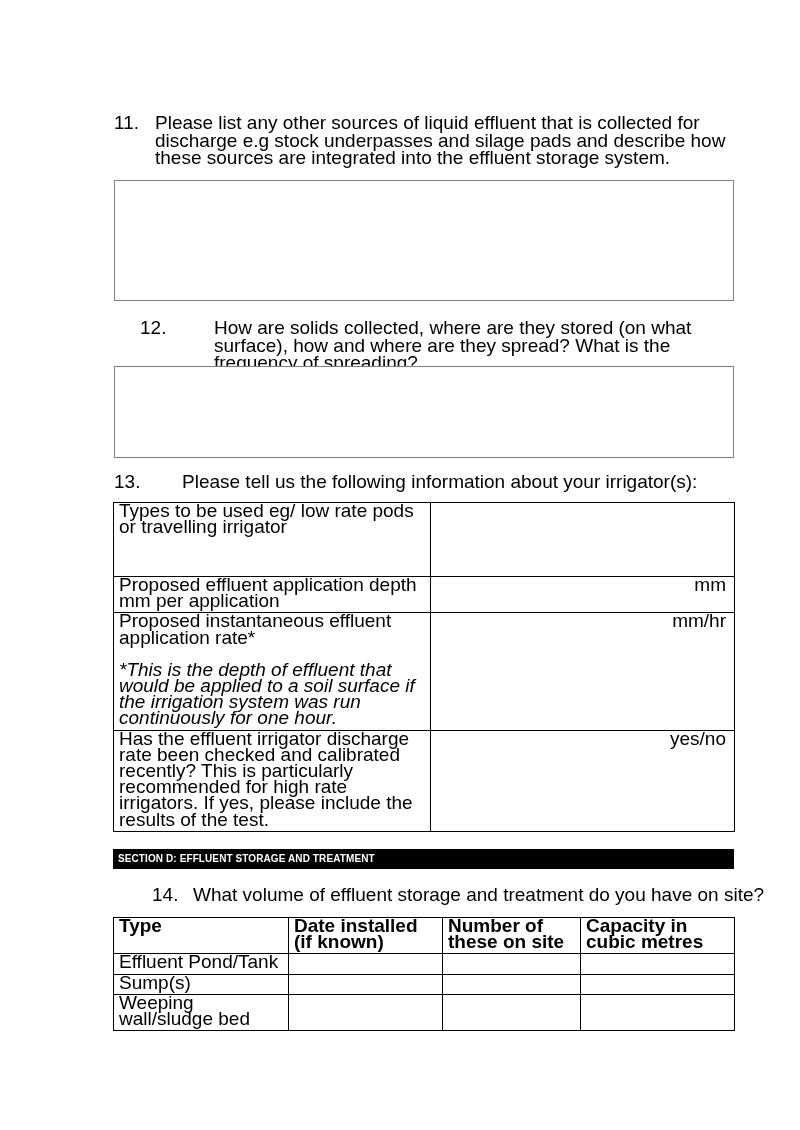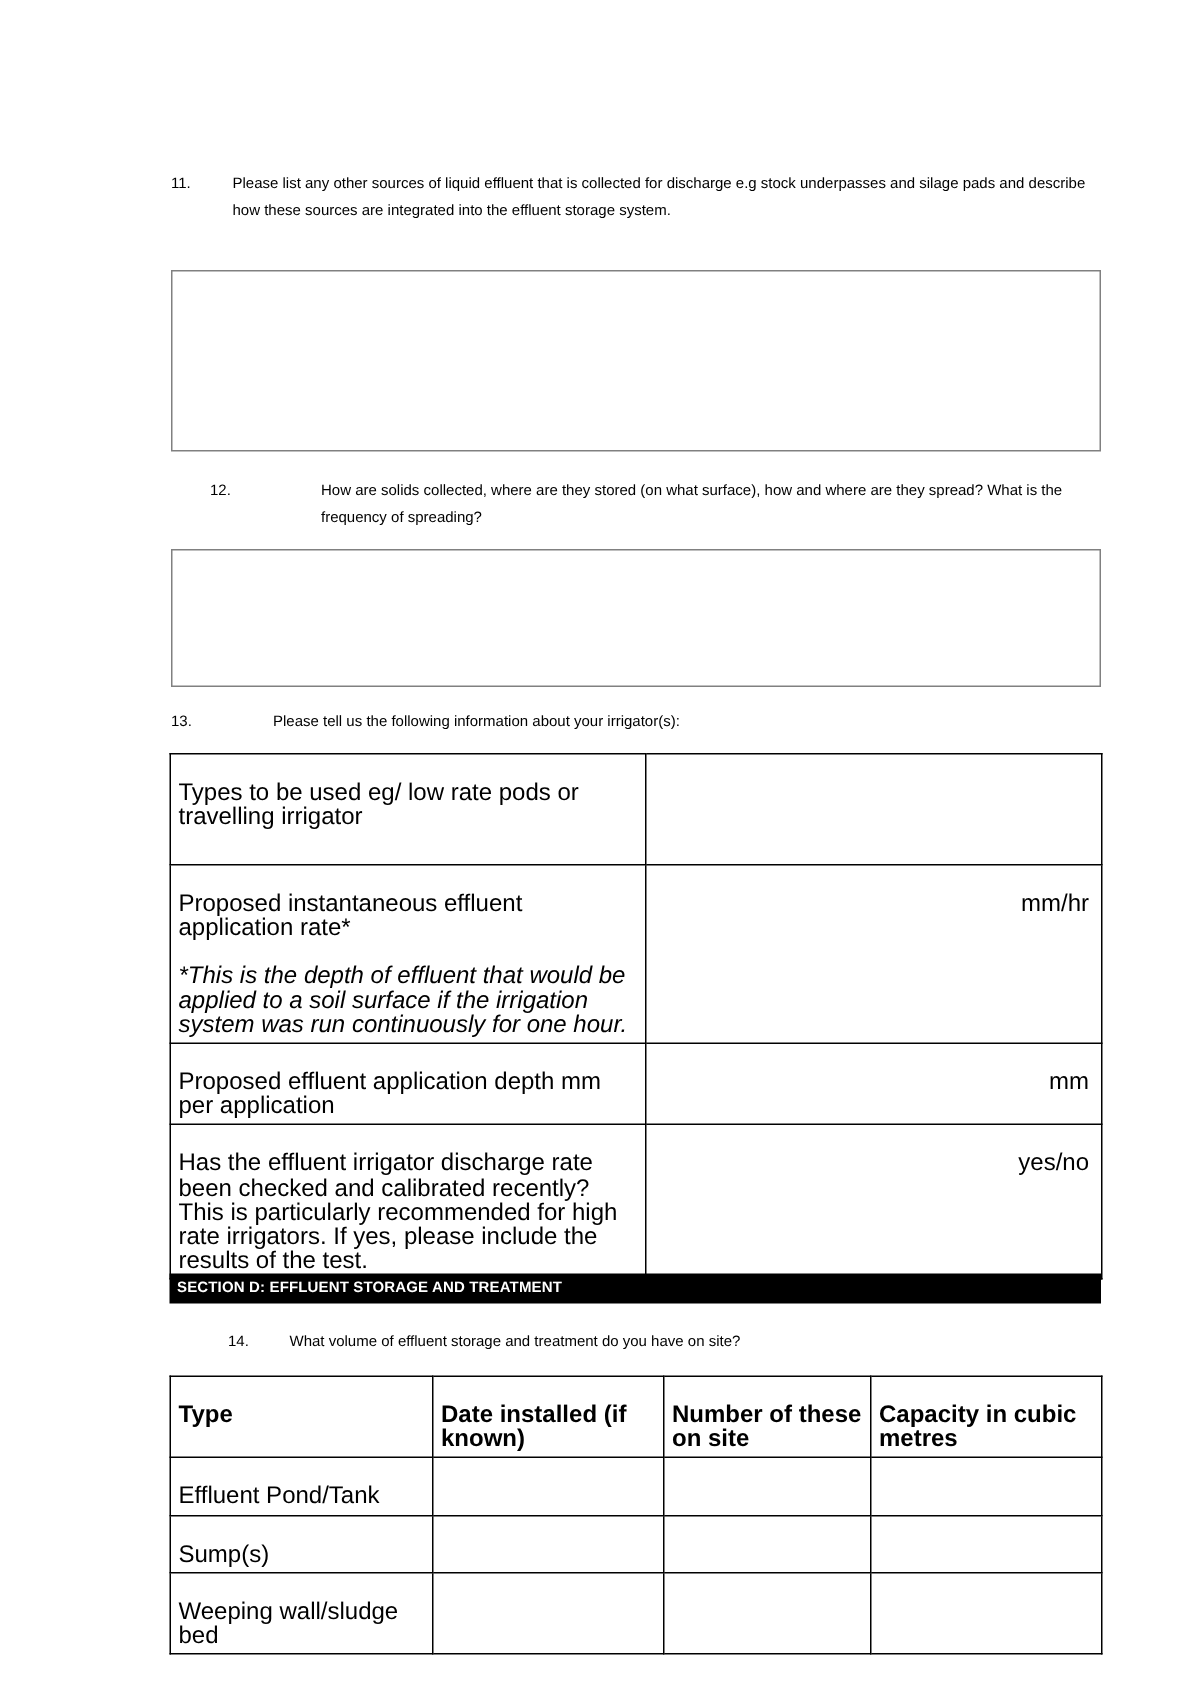--- a/index.html
+++ b/index.html
@@ -21,21 +21,21 @@
     width: 800px;
     height: 1130px;
     background: #ffffff;
     overflow: hidden;
   }
 
   
   .q {
     position: absolute;
     display: flex;
-    font-size: 10px;
+    font-size: 19px;
     line-height: 17.5px;
   }
   .q .num {
     flex: 0 0 auto;
   }
   .q .qtext {
     flex: 1 1 auto;
   }
 
   #q11 { left: 114px; top: 114px; width: 622px; }
@@ -61,22 +61,22 @@
   table.doc-table {
     position: absolute;
     border-collapse: collapse;
     table-layout: fixed;
     background: #ffffff;
   }
   table.doc-table td,
   table.doc-table th {
     border: 1px solid #000000;
     vertical-align: top;
-    padding: 18px 4px 3px 5px;
-    font-size: 16px;
+    padding: 0 4px 3px 5px;
+    font-size: 19px;
     line-height: 16.2px;
     font-weight: normal;
     text-align: left;
     margin-top: 22px;
   }
 
   
   #irrigator-table {
     left: 113px;
     top: 502px;
@@ -161,32 +161,32 @@
       <col class="c-label">
       <col class="c-value">
     </colgroup>
     <tbody>
       <tr style="height:74px;">
         <td>
           <span>Types to be used eg/ low rate pods or travelling irrigator</span>
         </td>
         <td class="val"></td>
       </tr>
+      <tr style="height:33px;">
+        <td>
+          <span>Proposed effluent application depth mm per application</span>
+        </td>
+        <td class="val">mm</td>
+      </tr>
       <tr style="height:103px;">
         <td>
           <span>Proposed instantaneous effluent application rate*</span>
           <span class="note">*This is the depth of effluent that would be applied to a soil surface if the irrigation system was run continuously for one hour.</span>
         </td>
         <td class="val">mm/hr</td>
-      </tr>
-      <tr style="height:33px;">
-        <td>
-          <span>Proposed effluent application depth mm per application</span>
-        </td>
-        <td class="val">mm</td>
       </tr>
       <tr style="height:99px;">
         <td>
           <span>Has the effluent irrigator discharge rate been checked and calibrated recently? This is particularly recommended for high rate irrigators. If yes, please include the results of the test.</span>
         </td>
         <td class="val">yes/no</td>
       </tr>
     </tbody>
   </table>
 

